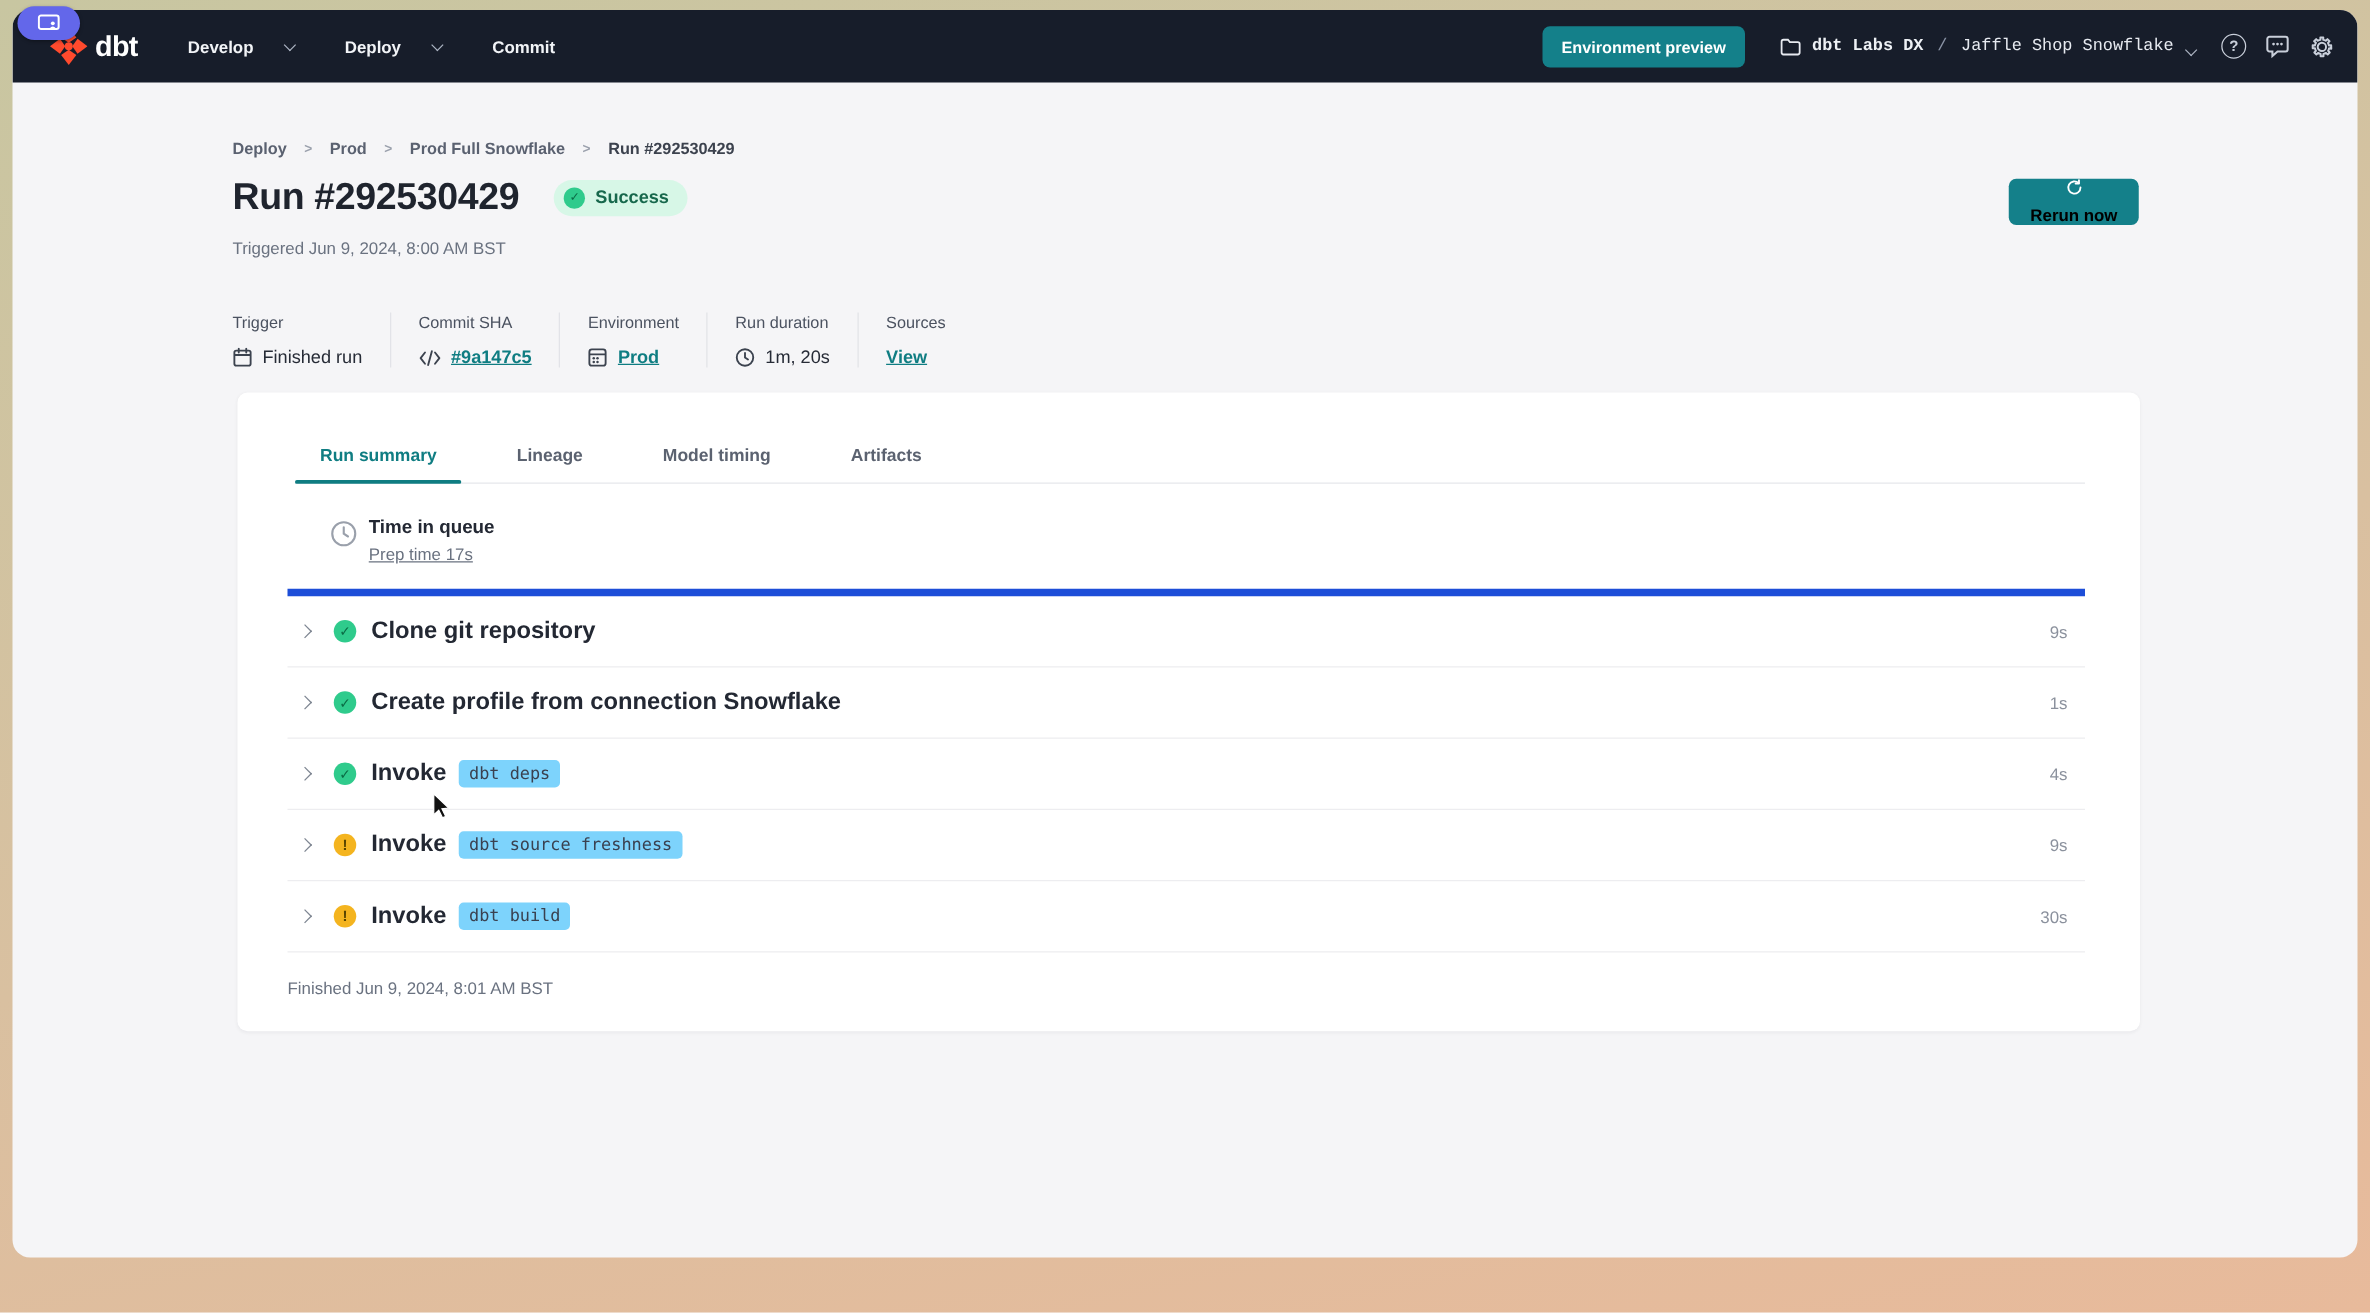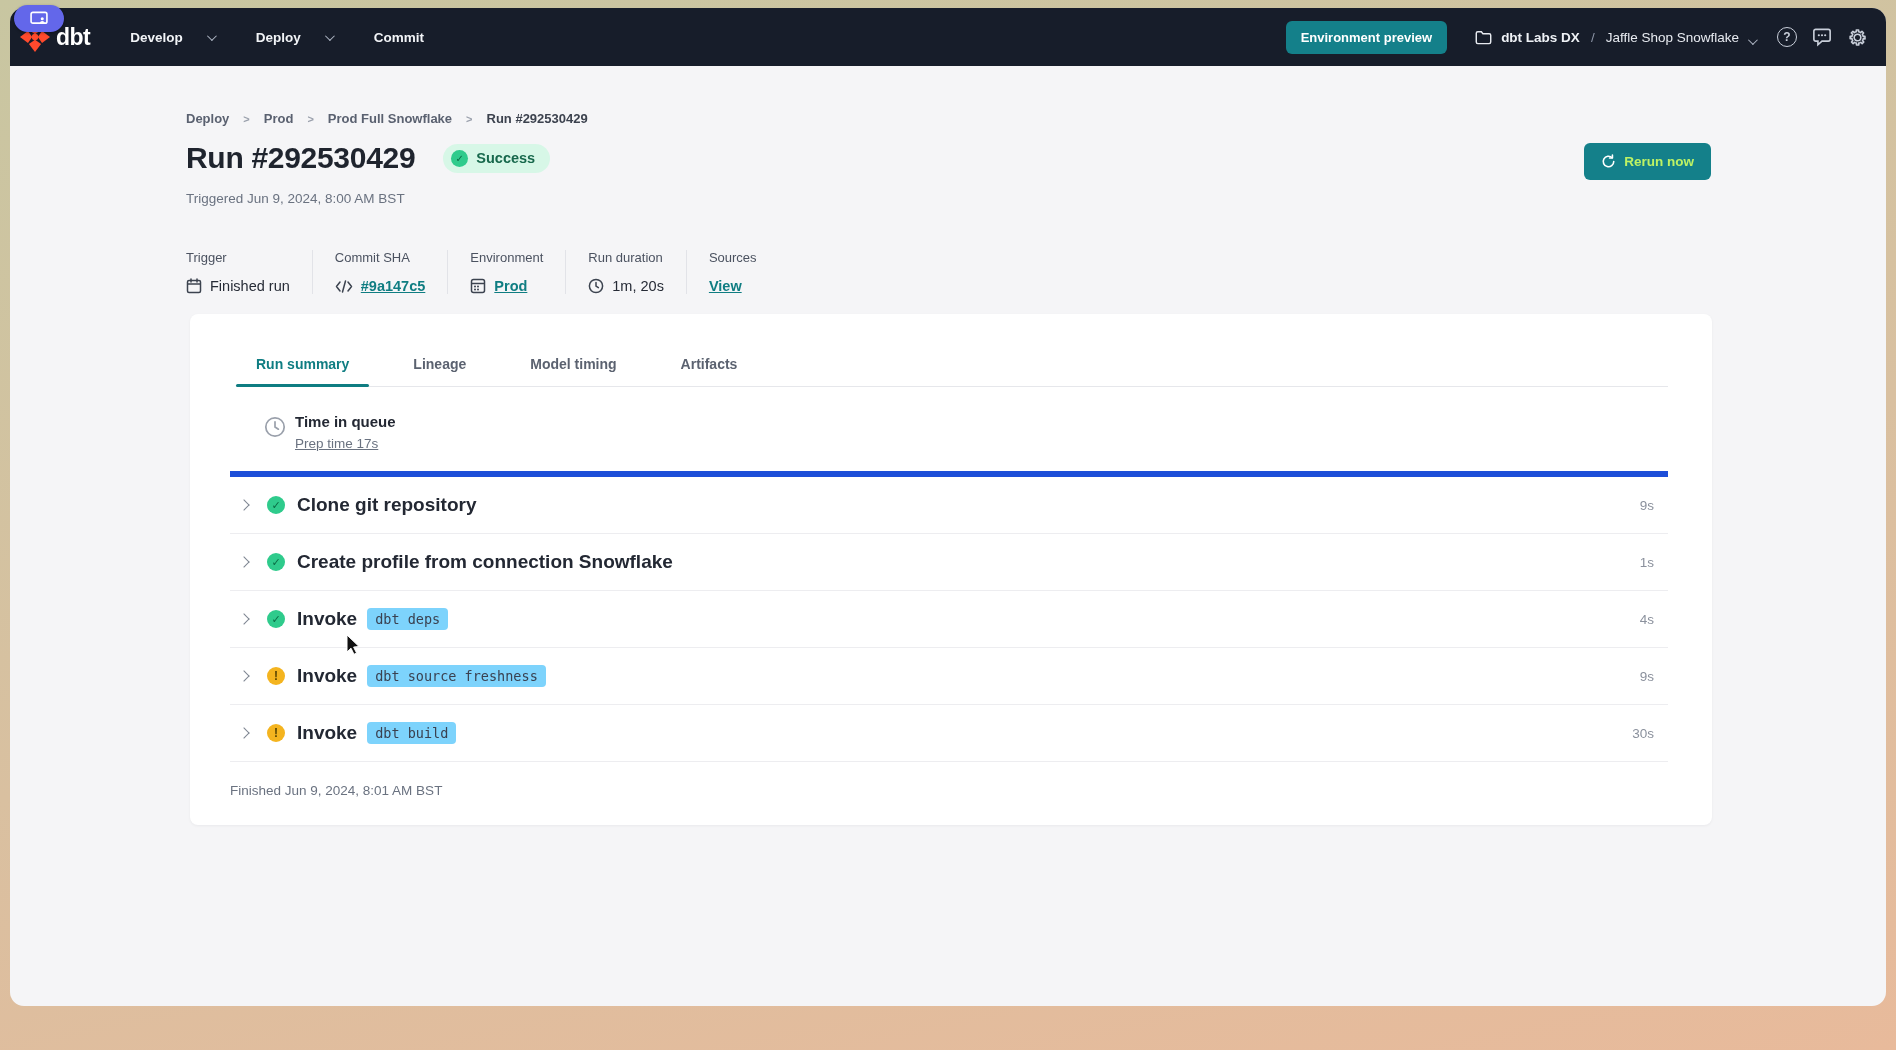--- a/index.html
+++ b/index.html
@@ -11,34 +11,34 @@
   }
   .window {
     position:absolute; left:10px; top:8px; width:1876px; height:998px;
     border-radius:14px; overflow:hidden; background:var(--page-bg,#f5f5f7);
     display:flex; flex-direction:column;
   }
 
   
   .topbar {
     height:58px; flex:0 0 58px; background:var(--nav-bg,#171d2a);
-    display:flex; align-items:center; padding:0 18px 0 10px;
+    display:flex; align-items:center; padding:0 18px 0 30px;
   }
   .logo { display:flex; align-items:center; gap:6px; }
   .logo svg { width:30px; height:30px; }
   .logo-text { color:#fff; font-size:23px; font-weight:700; letter-spacing:-0.5px; }
   .menus { display:flex; align-items:center; gap:42px; margin-left:40px; }
   .menu-item { display:flex; align-items:center; gap:24px; color:#f2f4f7; font-size:13.5px; font-weight:600; cursor:pointer; }
   .caret { width:7px; height:7px; border-right:1.6px solid #aeb6c4; border-bottom:1.6px solid #aeb6c4; transform:rotate(45deg) translateY(-2px); }
   .topbar-spacer { flex:1; }
   .nav-preview-btn {
     background:var(--button-teal,#14808a); color:#fff; font-size:13px; font-weight:700;
     border:none; border-radius:6px; padding:9px 15px; cursor:pointer;
   }
-  .account-group { display:flex; align-items:flex-end; gap:9px; margin-left:28px; color:#eef1f5; }
+  .account-group { display:flex; align-items:flex-end; gap:9px; margin-left:28px; color:#eef1f5;font-family:Liberation Mono, monospace; }
   .account-name { font-size:13.5px; font-weight:700; }
   .account-sep { color:#8b94a6; font-size:13.5px; margin:0 2px; }
   .project-name { font-size:13.5px; font-weight:500; color:#e7eaf0; }
   .top-icons { display:flex; align-items:center; gap:15px; margin-left:22px; }
   .icon-circle-help {
     width:20px; height:20px; border:1.7px solid #c9cfda; border-radius:50%;
     color:#c9cfda; font-size:12px; font-weight:700; display:flex; align-items:center; justify-content:center; cursor:pointer;
   }
   .top-icons svg { cursor:pointer; }
 
@@ -60,23 +60,24 @@
   .title-left { display:flex; align-items:center; }
   .page-title { font-size:30px; font-weight:700; color:#1f242e; letter-spacing:-0.3px; }
   .status-badge {
     margin-left:28px; display:flex; align-items:center; gap:8px;
     background:var(--success-bg,#d7f7e7); border-radius:17px; padding:6px 15px 6px 8px;
   }
   .status-dot { width:17px; height:17px; border-radius:50%; background:var(--success-dot,#2fcb8c);
     display:flex; align-items:center; justify-content:center; color:#0b6b46; font-size:10px; font-weight:700; }
   .status-text { color:var(--success-text,#17684c); font-size:14.5px; font-weight:700; }
   .rerun-btn {
-    margin-top:2px; background:var(--button-teal,#14808a); color:#bef264; border:none; border-radius:6px;
+    margin-top:2px; background:var(--button-teal,#14808a); color:#000000; border:none; border-radius:6px;
     height:37px; padding:0 17px; font-size:13.5px; font-weight:700; display:flex; align-items:center; gap:8px; cursor:pointer;
     font-family:inherit;
+    flex-direction:column;
   }
   .triggered { margin-top:11px; font-size:13.5px; color:#6a7280; }
 
   .meta-row { margin-top:44px; display:flex; }
   .meta-col { padding-right:22px; margin-right:22px; border-right:1px solid #e2e3e8; }
   .meta-col:last-child { border-right:none; }
   .meta-label { font-size:13px; color:#4b5260; margin-bottom:13px; }
   .meta-value { display:flex; align-items:center; gap:8px; font-size:14.5px; color:#262b36; font-weight:500; }
   .meta-value .mi { display:flex; align-items:center; color:#3c434f; }
   .meta-link { color:var(--accent-teal,#0f7d82); font-weight:700; text-decoration:underline; cursor:pointer; }

